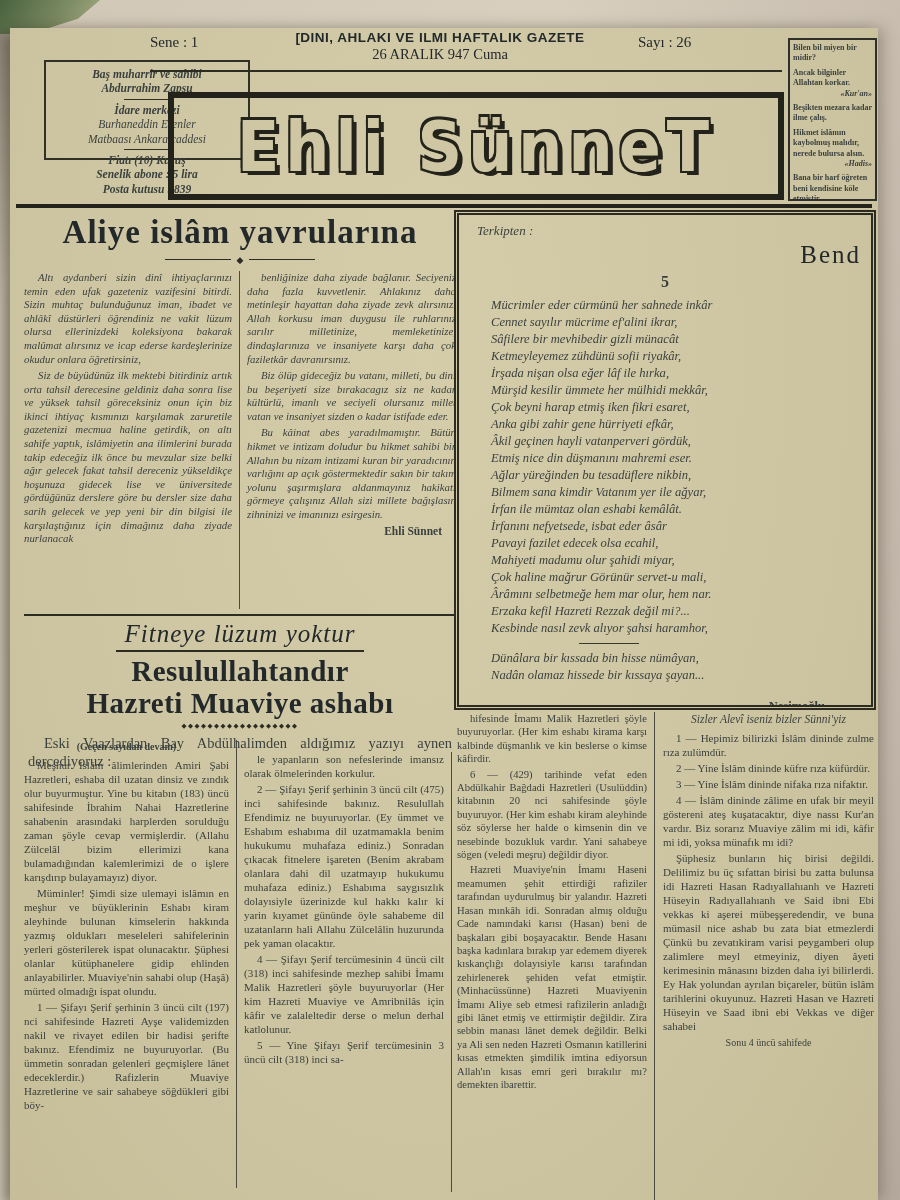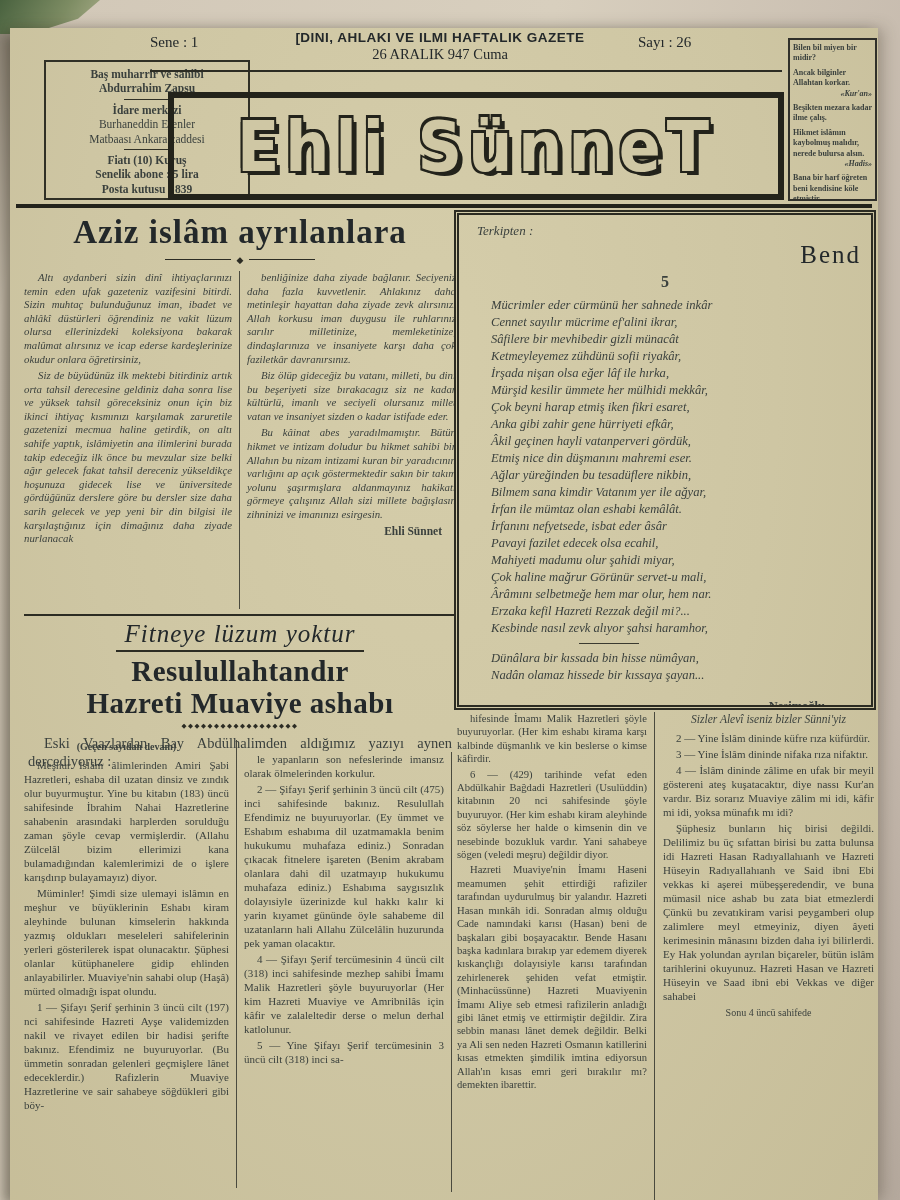--- a/index.html
+++ b/index.html
@@ -18,23 +18,23 @@
     position:absolute;left:10px;top:28px;width:868px;height:1172px;
     background:radial-gradient(ellipse at 48% 28%,#d5cdaa 0%,#cec6a3 55%,#c6bd98 100%);
     box-shadow:-7px 5px 12px rgba(45,40,25,.45), 6px 0 14px rgba(60,50,35,.25);
     color:#3a403d;
   }
   .abs{position:absolute;}
   .dark{color:#23282a;}
 
   
   .info-box{
-    left:34px;top:32px;width:206px;height:140px;
+    left:34px;top:32px;width:206px;height:100px;
     border:2px solid #303026;padding:5px 4px;box-sizing:border-box;
-    text-align:center;font-size:11.5px;line-height:1.25;
+    text-align:center;font-size:11.5px;line-height:1.25;font-style:italic;
   }
   .info-box .b{font-weight:bold;}
   .hrsmall{width:46px;margin:3px auto;border-top:1.5px solid #303026;}
   .sene{left:140px;top:6px;font-size:15px;}
   .sayi{left:628px;top:6px;font-size:15px;}
   .tagline{left:230px;top:2px;width:400px;text-align:center;}
   .tagline .l1{font-weight:bold;font-size:13.5px;letter-spacing:.5px;font-family:"Liberation Sans","DejaVu Sans",sans-serif;}
   .tagline .l2{font-size:14.5px;margin-top:1px;}
   .header-rule{left:140px;top:42px;width:632px;border-top:2px solid #2c2c23;}
   .masthead-box{
@@ -137,21 +137,21 @@
       <p>Bilen bil miyen bir midir?</p>
       <p><span>Ancak bilginler Allahtan korkar.</span><span class="qsrc">«Kur'an»</span></p>
       <p><span>Beşikten mezara kadar ilme çalış.</span></p>
       <p><span>Hikmet islâmın kaybolmuş malıdır, nerede bulursa alsın.</span><span class="qsrc">«Hadis»</span></p>
       <p><span>Bana bir harf öğreten beni kendisine köle etmiştir.</span></p>
     </div>
 
     <div class="abs header-bottom-rule"></div>
 
     <div class="abs aziz">
-      <h1 class="aziz-title dark">Aziz islâm ayrılanlara</h1>
+      <h1 class="aziz-title dark">Aliye islâm yavrularına</h1>
       <div class="ornament">
           <span>◆</span>
         </div>
       <div class="twocol">
         <div class="col">
             <p class="para">Altı aydanberi sizin dinî ihtiyaçlarınızı temin eden ufak gazeteniz vazifesini bitirdi. Sizin muhtaç bulunduğunuz iman, ibadet ve ahlâkî düstürleri öğrendiniz ne vakit lüzum olursa ellerinizdeki koleksiyona bakarak malûmat alırsınız ve icap ederse kardeşlerinize okudur onlara öğretirsiniz,</p>
             <p class="para">Siz de büyüdünüz ilk mektebi bitirdiniz artık orta tahsil derecesine geldiniz daha sonra lise ve yüksek tahsil göreceksiniz onun için biz ikinci ihtiyaç kısmınızı karşılamak zaruretile gazetenizi mecmua haline getirdik, on altı sahife yaptık, islâmiyetin ana ilimlerini burada takip edeceğiz ilk önce bu mevzular size belki ağır gelecek fakat tahsil dereceniz yükseldikçe hoşunuza gidecek lise ve üniversitede gördüğünüz derslere göre bu dersler size daha sarih gelecek ve yep yeni bir din bilgisi ile karşılaştığınız için dimağınız daha ziyade nurlanacak</p>
           </div>
         <div class="col">
           <div>
@@ -225,20 +225,21 @@
 
     <div class="abs bcol c3">
         <p class="para">hifesinde İmamı Malik Hazretleri şöyle buyuruyorlar. (Her kim eshabı kirama karşı kalbinde düşmanlık ve kin beslerse o kimse kâfirdir.</p>
         <p class="para">6 — (429) tarihinde vefat eden Abdülkahir Bağdadi Hazretleri (Usulüddin) kitabının 20 nci sahifesinde şöyle buyuruyor. (Her kim eshabı kiram aleyhinde söz söylerse her halde o kimsenin din ve nesebinde bozukluk vardır. Yani sahabeye sögen (veledi meşru) değildir diyor.</p>
         <p class="para">Hazreti Muaviye'nin İmamı Haseni meamumen şehit ettirdiği rafiziler tarafından uydurulmuş bir yalandır. Hazreti Hasan mınkâh idi. Sonradan almış olduğu Cade namındaki karısı (Hasan) beni de başkaları gibi boşayacaktır. Bende Hasanı başka kadınlara bırakıp yar edemem diyerek kıskançlığı dolayısiyle karısı tarafından zehirlenerek şehiden vefat etmiştir. (Minhacüssünne) Hazreti Muaviyenin İmamı Aliye seb etmesi rafizilerin anladığı gibi lânet etmiş ve ettirmiştir değildir. Zira sebbin manası lânet demek değildir. Belki ya Ali sen neden Hazreti Osmanın katillerini kısas etmekten şimdilik imtina ediyorsun Allah'ın kısas emri geri bırakılır mı? demekten ibarettir.</p>
       </div>
 
     <div class="abs bcol c4">
       <div class="c4-sub">Sizler Alevî iseniz bizler Sünni'yiz</div>
       <div>
+          <p class="para">1 — Hepimiz bilirizki İslâm dininde zulme rıza zulümdür.</p>
           <p class="para">2 — Yine İslâm dininde küfre rıza küfürdür.</p>
           <p class="para">3 — Yine İslâm dininde nifaka rıza nifaktır.</p>
           <p class="para">4 — İslâm dininde zâlime en ufak bir meyil göstereni ateş kuşatacaktır, diye nassı Kur'an vardır. Biz sorarız Muaviye zâlim mi idi, kâfir mi idi, yoksa münafık mı idi?</p>
           <p class="para">Şüphesiz bunların hiç birisi değildi. Delilimiz bu üç sıfattan birisi bu zatta bulunsa idi Hazreti Hasan Radıyallahıanh ve Hazreti Hüseyin Radıyallahıanh ve Said ibni Ebi vekkas ki aşerei mübeşşeredendir, ve buna mümasil nice ashab bu zata biat etmezlerdi Çünkü bu zevatıkiram varisi peygamberi olup zalimlere meyl etmeyiniz, diyen âyeti kerimesinin mânasını bizden daha iyi bilirlerdi. Ey Hak yolundan ayrılan biçareler, bütün islâm tarihlerini okuyunuz. Hazreti Hasan ve Hazreti Hüseyin ve Saad ibni ebi Vekkas ve diğer sahabei</p>
         </div>
       <div class="c4-footer">Sonu 4 üncü sahifede</div>
     </div>
 
   </div>
 </div>

